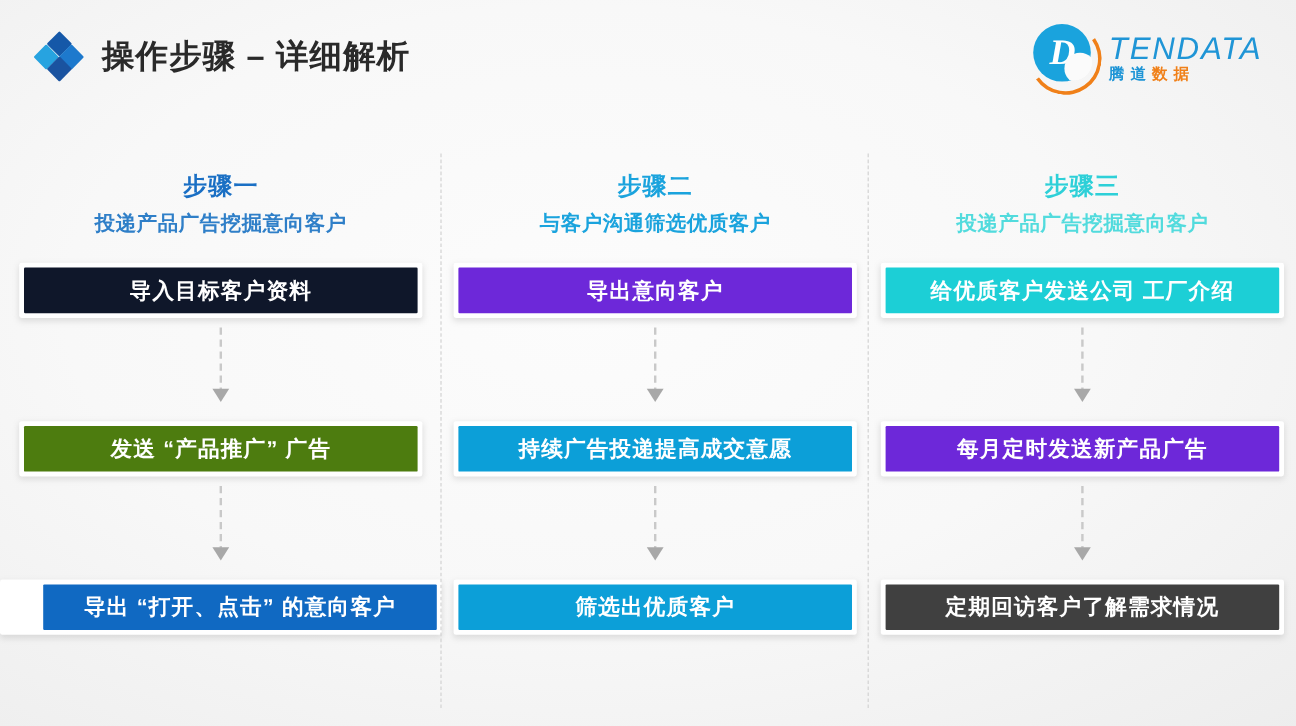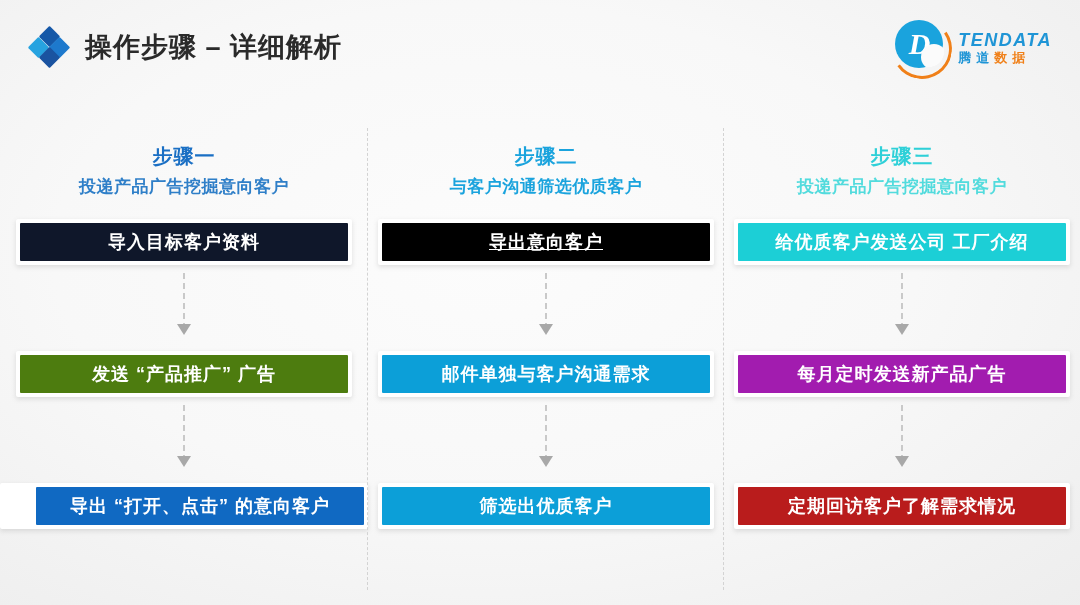--- a/index.html
+++ b/index.html
@@ -112,22 +112,22 @@
     font-weight: bold;
     font-style: italic;
     font-family: "Liberation Serif", "DejaVu Serif", serif;
     display: flex;
     align-items: center;
     justify-content: center;
     letter-spacing: -1px;
   }
   #logo-text { display: flex; flex-direction: column; justify-content: center; gap: 2px; }
   #logo-wordmark {
-    font-size: 18px;
-    font-weight: bold;
+    font-size: 26px;
+    font-weight: normal;
     font-style: italic;
     color: #1f95d6;
     letter-spacing: 1.5px;
     line-height: 1;
     white-space: nowrap;
   }
   #logo-sub {
     font-size: 13px;
     font-weight: bold;
     letter-spacing: 5px;
@@ -279,29 +279,29 @@
       <div class="box-frame">
         <div class="box" style="background: rgb(16, 105, 194); width: 300px; margin-left: 32px;">导出 “打开、点击” 的意向客户</div>
       </div>
     </div>
 
     <div class="column">
       <div class="step-heading" style="color: rgb(26, 163, 221);">步骤二</div>
       <div class="step-subtitle" style="color: rgb(26, 163, 221);">与客户沟通筛选优质客户</div>
 
       <div class="box-frame">
-        <div class="box" style="background: #000000; width: 300px; text-decoration: underline;">导出意向客户</div>
-      </div>
-      <div class="connector">
-        <div class="line"></div>
-        <div class="arrow"></div>
-      </div>
-
-      <div class="box-frame">
-        <div class="box" style="background: rgb(12, 159, 216); width: 300px;">邮件单独与客户沟通需求</div>
+        <div class="box" style="background: #6d28d9; width: 300px;">导出意向客户</div>
+      </div>
+      <div class="connector">
+        <div class="line"></div>
+        <div class="arrow"></div>
+      </div>
+
+      <div class="box-frame">
+        <div class="box" style="background: rgb(12, 159, 216); width: 300px;">持续广告投递提高成交意愿</div>
       </div>
       <div class="connector">
         <div class="line"></div>
         <div class="arrow"></div>
       </div>
 
       <div class="box-frame">
         <div class="box" style="background: rgb(12, 159, 216); width: 300px;">筛选出优质客户</div>
       </div>
     </div>
@@ -312,26 +312,26 @@
 
       <div class="box-frame">
         <div class="box" style="background: rgb(28, 207, 214); width: 300px;">给优质客户发送公司 工厂介绍</div>
       </div>
       <div class="connector">
         <div class="line"></div>
         <div class="arrow"></div>
       </div>
 
       <div class="box-frame">
-        <div class="box" style="background: #a21caf; width: 300px;">每月定时发送新产品广告</div>
-      </div>
-      <div class="connector">
-        <div class="line"></div>
-        <div class="arrow"></div>
-      </div>
-
-      <div class="box-frame">
-        <div class="box" style="background: #b91c1c; width: 300px;">定期回访客户了解需求情况</div>
+        <div class="box" style="background: #6d28d9; width: 300px;">每月定时发送新产品广告</div>
+      </div>
+      <div class="connector">
+        <div class="line"></div>
+        <div class="arrow"></div>
+      </div>
+
+      <div class="box-frame">
+        <div class="box" style="background: #404040; width: 300px;">定期回访客户了解需求情况</div>
       </div>
     </div>
 
   </div>
 </div>
 
 </body></html>

